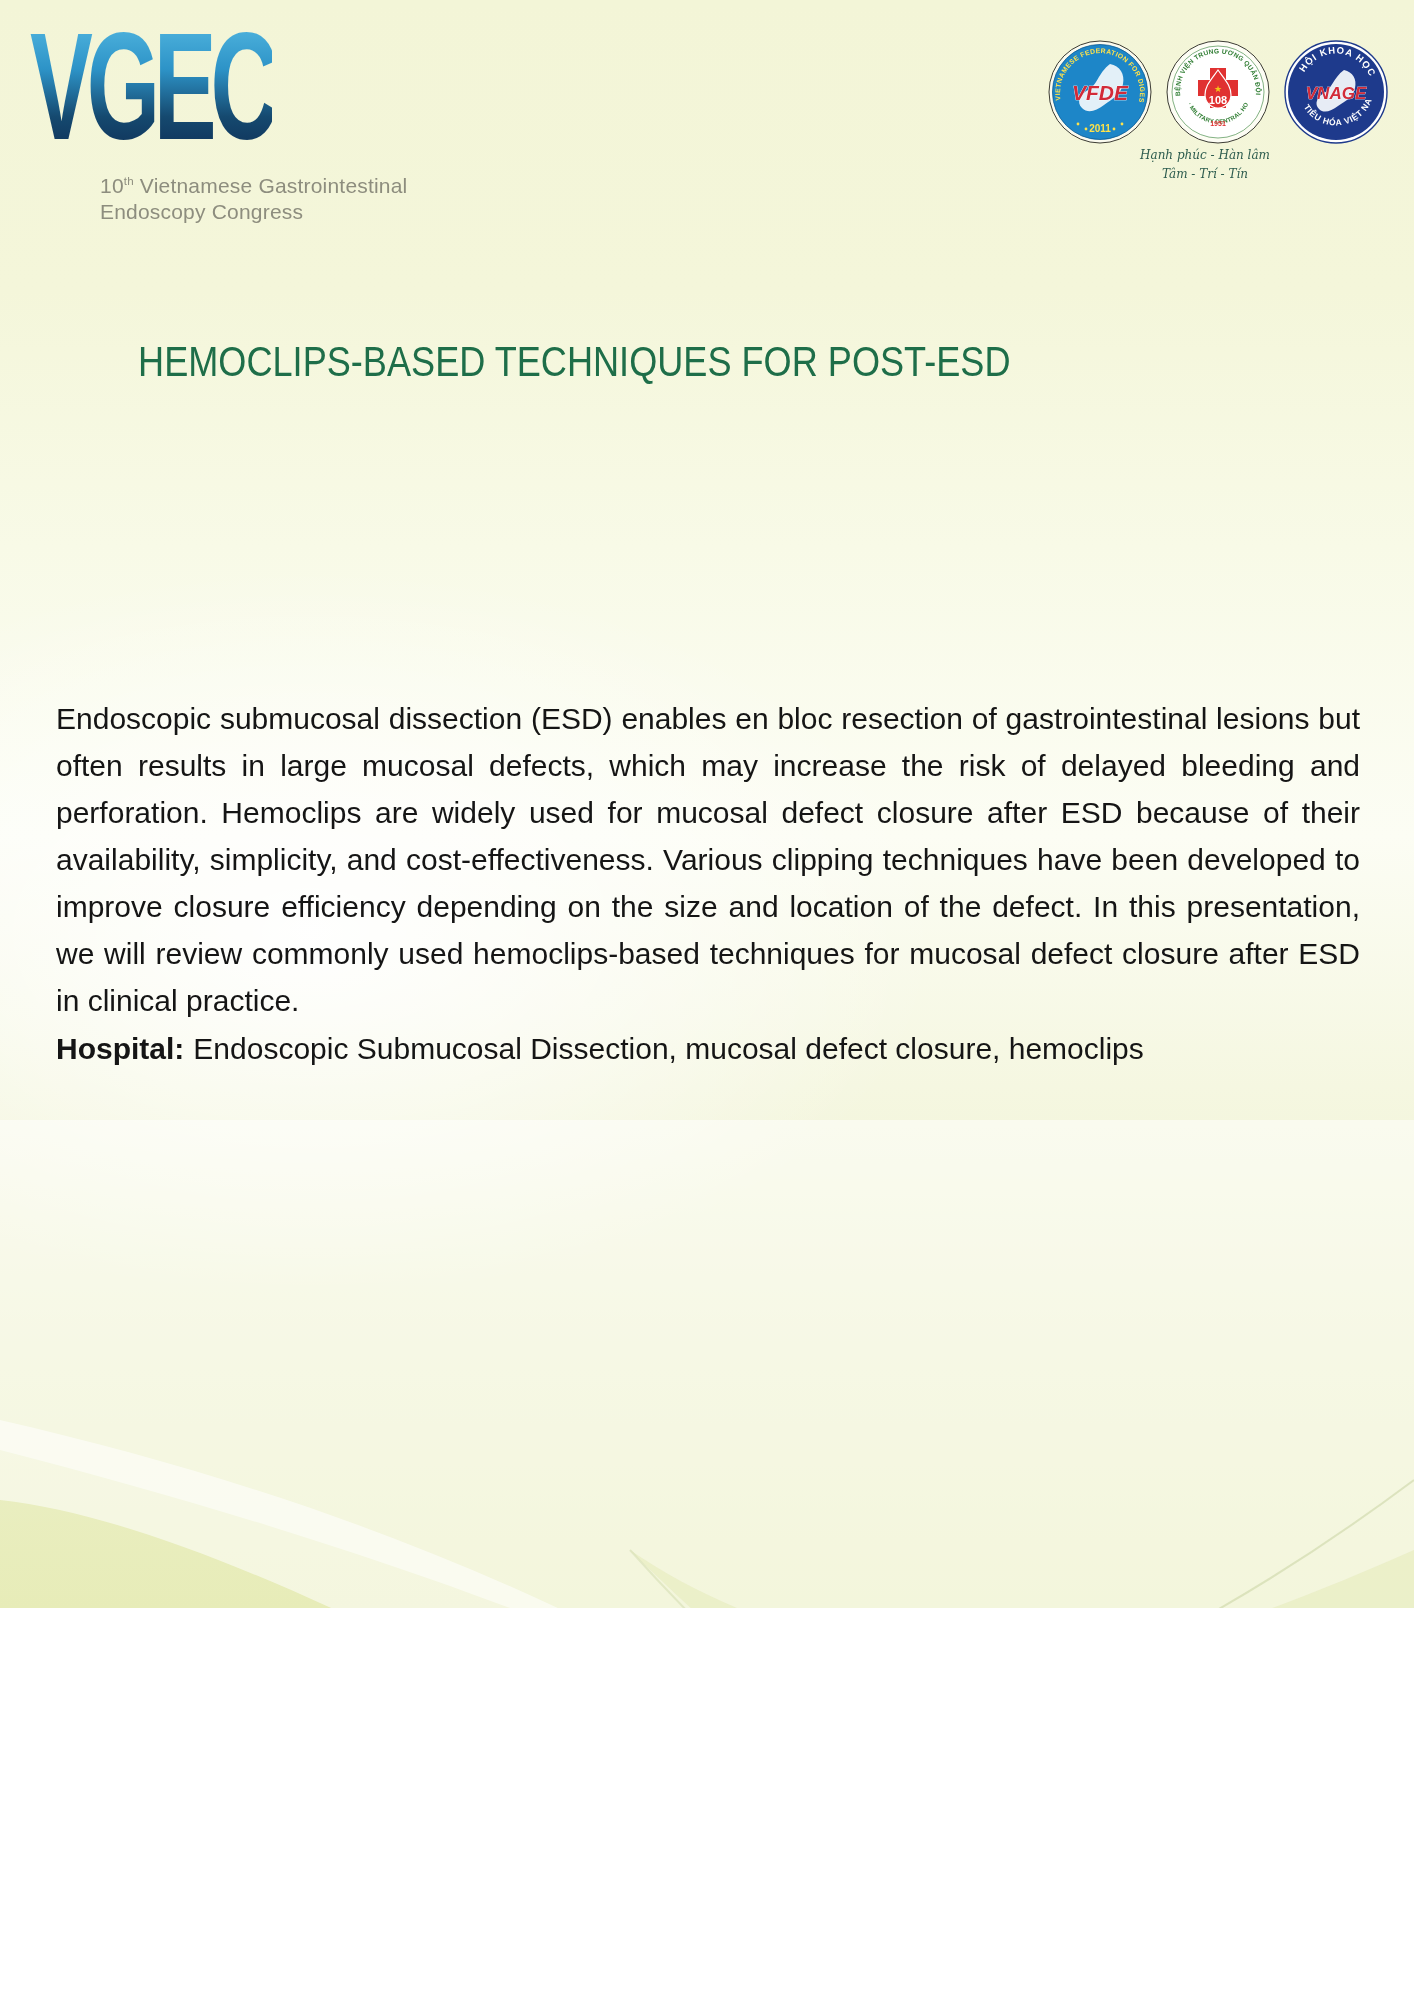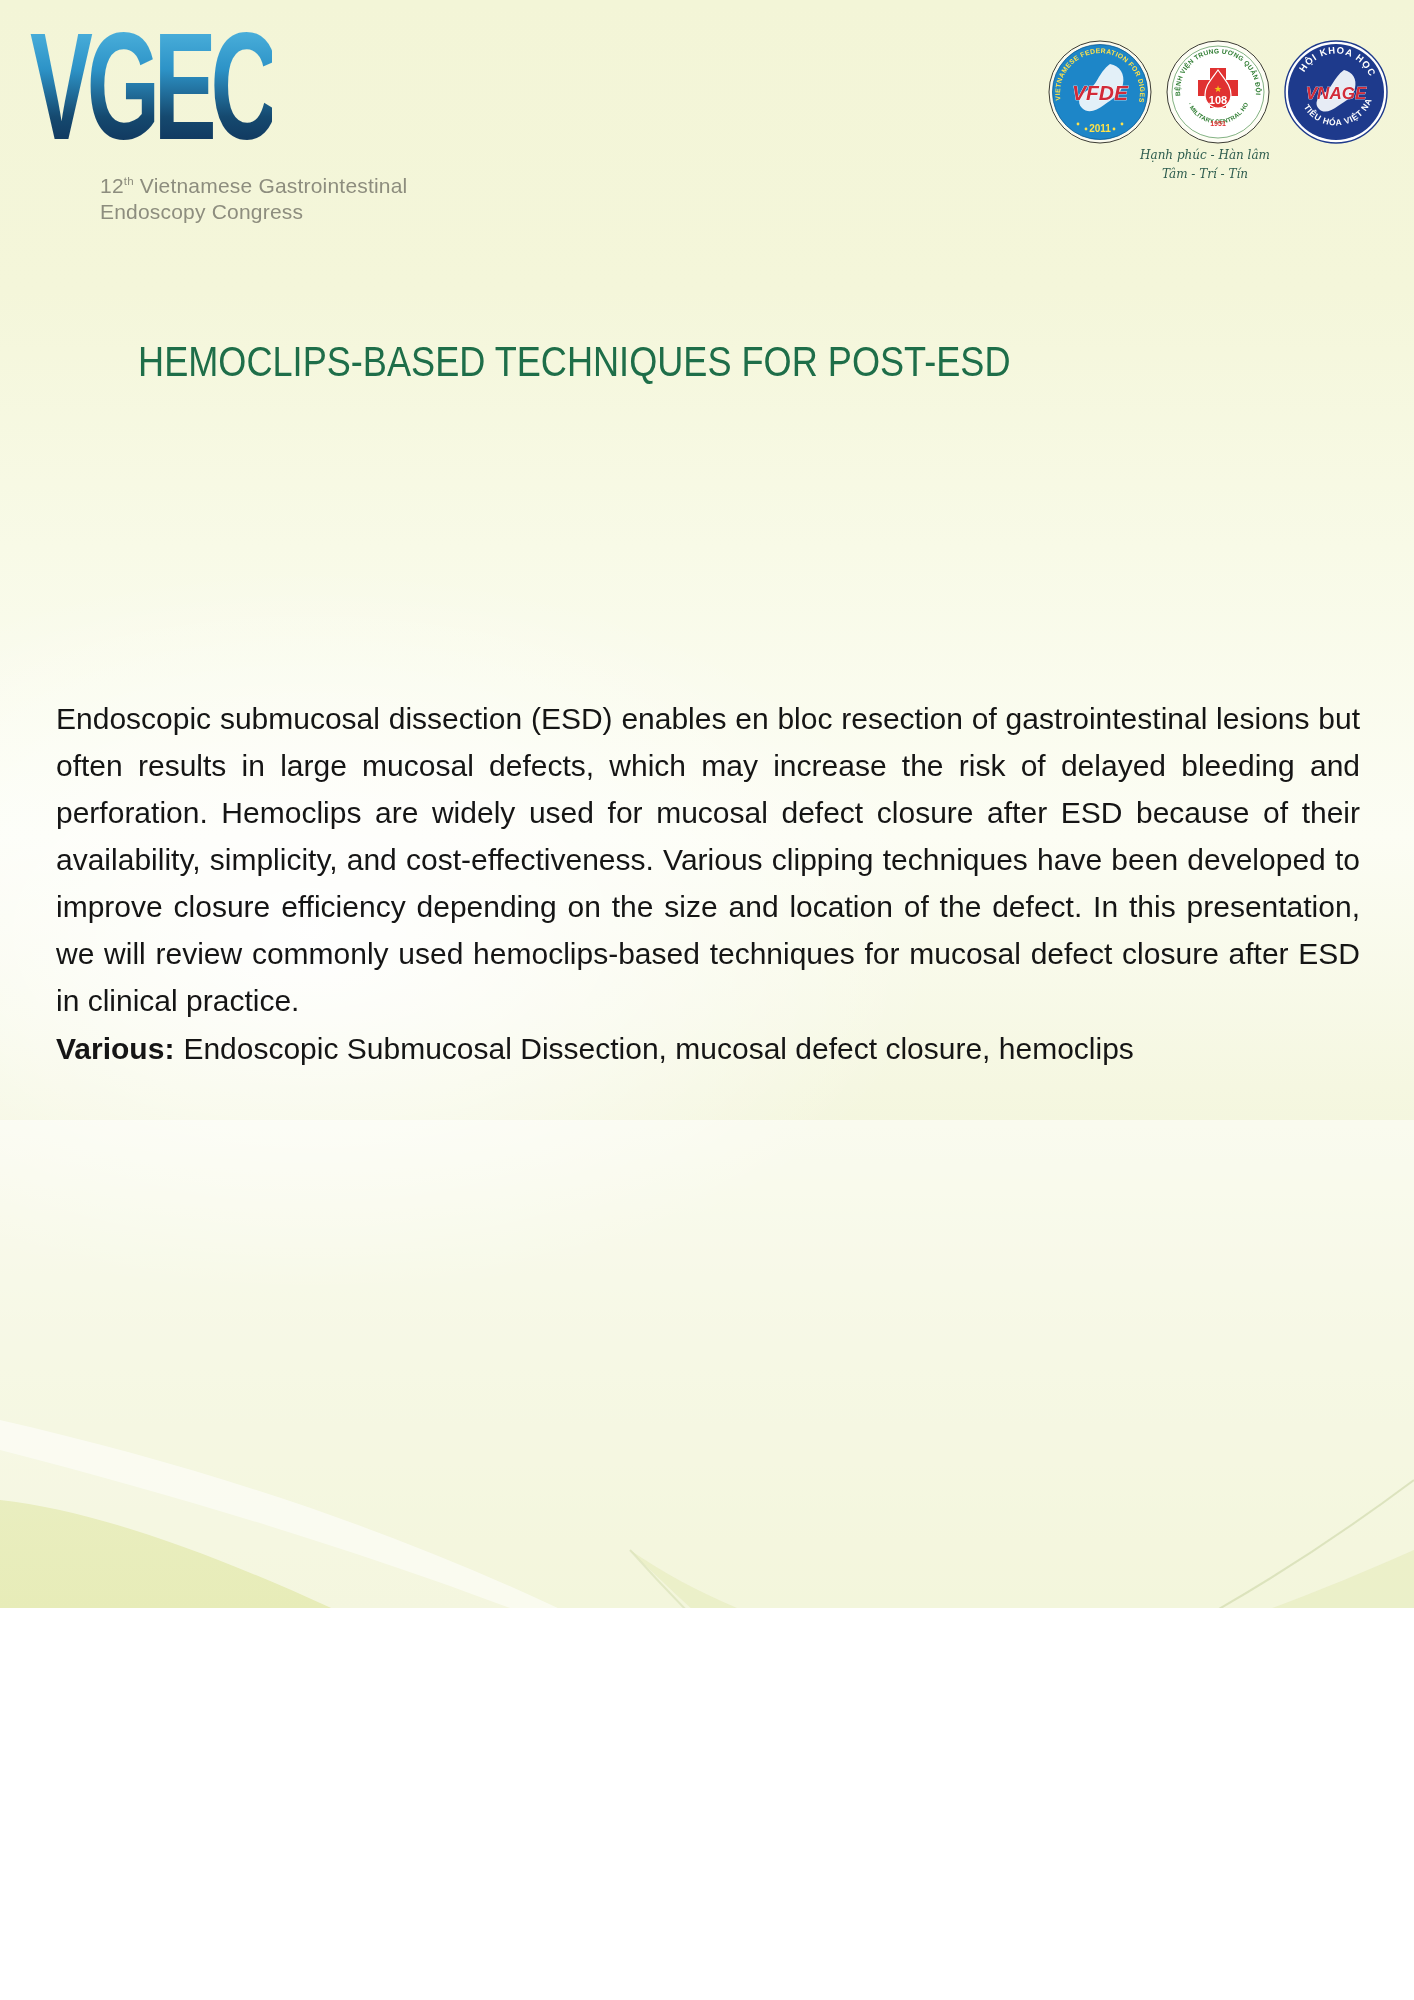--- a/index.html
+++ b/index.html
@@ -81,21 +81,21 @@
     <path d="M0,300 C260,360 480,440 700,560 C860,645 1000,690 1130,690 C1000,740 820,730 640,640 C420,530 180,400 0,380 Z" fill="rgba(255,255,255,0.55)"></path>
     <path d="M630,430 C760,560 900,660 1010,705 C1180,770 1320,760 1414,700 L1414,430 C1300,480 1200,520 1080,540 C950,560 760,520 630,430 Z" fill="#e3e9b5" opacity="0.5"></path>
     <path d="M0,560 C300,660 560,700 800,650 C1000,610 1200,520 1414,360" fill="none" stroke="#c9d3a2" stroke-width="2" opacity="0.55"></path>
     <path d="M630,430 C800,620 950,720 1150,760 C1270,780 1360,770 1414,740" fill="none" stroke="#cdd7a6" stroke-width="2" opacity="0.45"></path>
     <path d="M0,620 C300,720 700,740 1000,690 C1180,660 1320,610 1414,560 L1414,880 L0,880 Z" fill="#e8edbb" opacity="0.7"></path>
   </svg>
 
   <div class="vgec-logo">
     <span class="vgec-word">VGEC</span>
     <div class="vgec-subtitle">
-      <span>12</span><sup>th</sup><span> Vietnamese Gastrointestinal</span><br>
+      <span>10</span><sup>th</sup><span> Vietnamese Gastrointestinal</span><br>
       <span>Endoscopy Congress</span>
     </div>
   </div>
 
   <div class="partner-logos">
 
     <svg width="104" height="104" viewBox="0 0 104 104">
       <defs>
         <path id="vfde-arc" d="M 13 62 A 40 40 0 1 1 91 62"></path>
       </defs>
@@ -157,16 +157,16 @@
     <span>Tâm - Trí - Tín</span>
   </div>
 
   <h1 class="abstract-title" style="margin:0; font-size:43px;">
     <span class="t-line"><span class="t-inner">HEMOCLIPS-BASED TECHNIQUES FOR POST-ESD</span></span>
   </h1>
 
 
   <div class="abstract-body">
     <p>Endoscopic submucosal dissection (ESD) enables en bloc resection of gastrointestinal lesions but often results in large mucosal defects, which may increase the risk of delayed bleeding and perforation. Hemoclips are widely used for mucosal defect closure after ESD because of their availability, simplicity, and cost-effectiveness. Various clipping techniques have been developed to improve closure efficiency depending on the size and location of the defect. In this presentation, we will review commonly used hemoclips-based techniques for mucosal defect closure after ESD in clinical practice.</p>
-    <p class="kw-line"><span class="kw-label">Various:</span><span>Endoscopic Submucosal Dissection, mucosal defect closure, hemoclips</span></p>
+    <p class="kw-line"><span class="kw-label">Hospital:</span><span>Endoscopic Submucosal Dissection, mucosal defect closure, hemoclips</span></p>
   </div>
 
 </div>
 
 </body></html>

